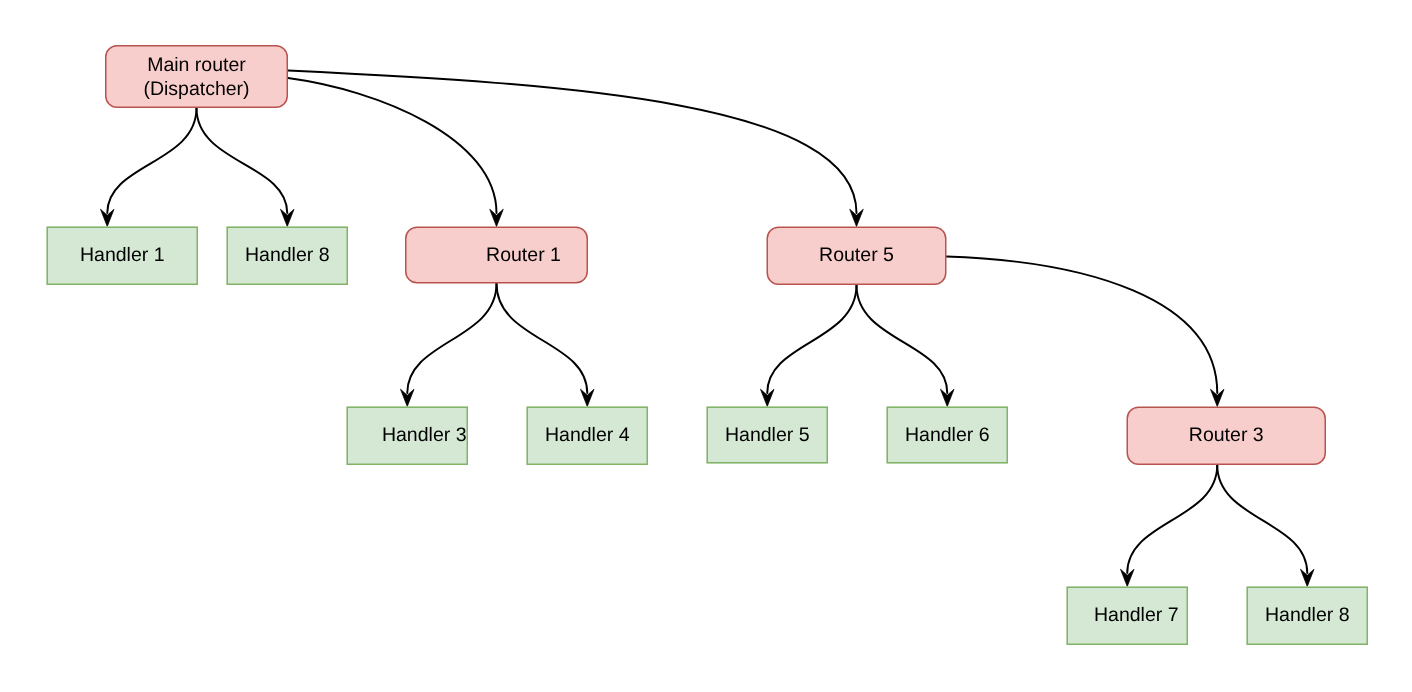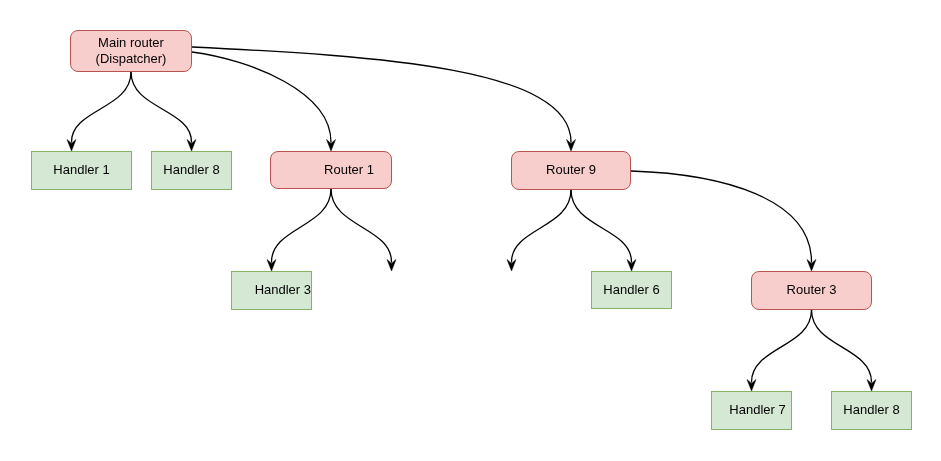--- a/index.html
+++ b/index.html
@@ -102,34 +102,40 @@
 
   <div class="node handler" style="left:151px; top:151px; width:81px; height:39px;">
     <span>Handler 8</span>
   </div>
 
   <div class="node router" style="left:270px; top:151px; width:122px; height:38px;padding-left:36px;">
     <span>Router 1</span>
   </div>
 
   <div class="node router" style="left:511px; top:151px; width:120px; height:39px;">
-    <span>Router 9</span>
+    <span>Router 5</span>
   </div>
 
   <div class="node handler" style="left:231px; top:271px; width:81px; height:39px;justify-content:flex-end;">
     <span>Handler 3</span>
   </div>
 
+  <div class="node handler" style="left:351px; top:271px; width:81px; height:39px;">
+    <span>Handler 4</span>
+  </div>
 
+  <div class="node handler" style="left:471px; top:271px; width:81px; height:38px;">
+    <span>Handler 5</span>
+  </div>
 
   <div class="node handler" style="left:591px; top:271px; width:81px; height:38px;">
     <span>Handler 6</span>
   </div>
 
-  <div class="node router" style="left:751px; top:271px; width:121px; height:39px;">
+  <div class="node router" style="left:751px; top:271px; width:133px; height:39px;">
     <span>Router 3</span>
   </div>
 
   <div class="node handler" style="left:711px; top:391px; width:81px; height:39px;padding-left:12px;">
     <span>Handler 7</span>
   </div>
 
   <div class="node handler" style="left:831px; top:391px; width:81px; height:39px;justify-content:center;">
     <span>Handler 8</span>
   </div>

